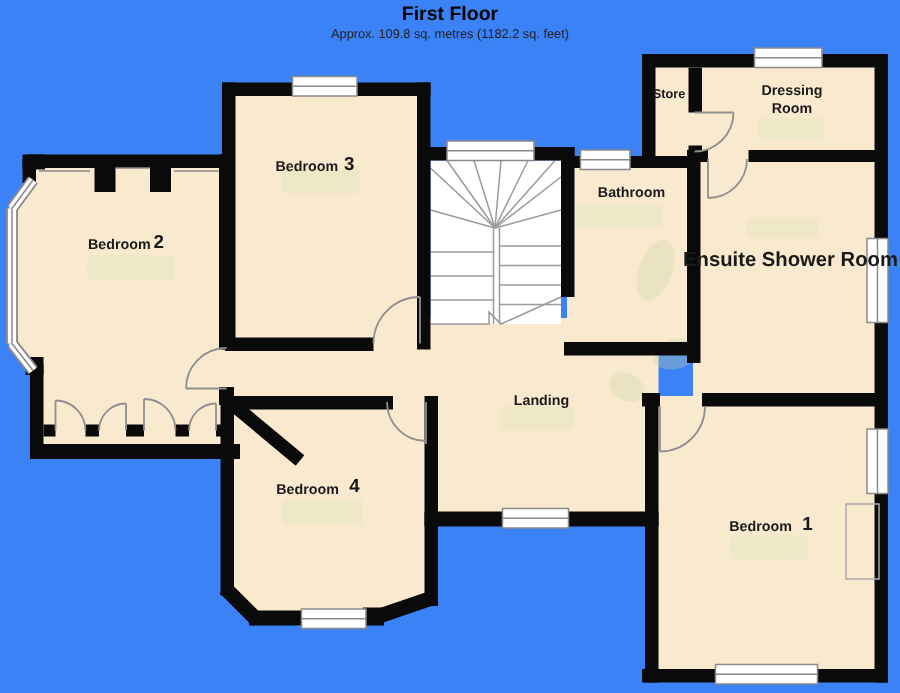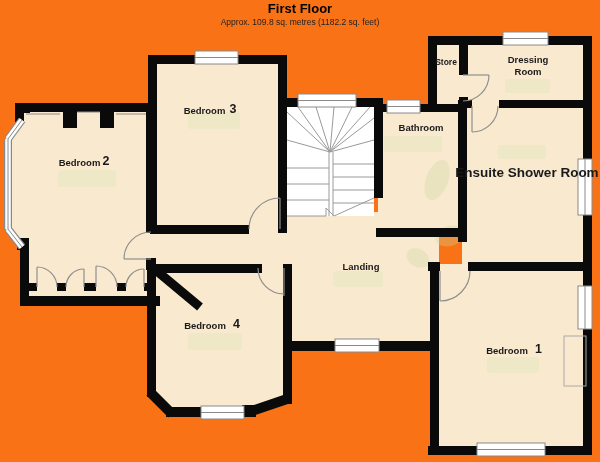--- a/index.html
+++ b/index.html
@@ -1,16 +1,16 @@
 <!DOCTYPE html>
 <html style="--wall: #0a0a0a; --floor: #f8e9cf; --window_fill: #ffffff; --window_frame: #8a8a8a; --hint: #ece7c3; --plant: #c9d6a0; --stair_line: #9a9a9a; --label: #1a1a1a;"><head>
 <meta charset="utf-8">
 <style>
   html,body{margin:0;padding:0;background:#ffffff;}
-  .page{position:relative;width:600px;height:462px;background:#f97316;overflow:hidden;
+  .page{position:relative;width:600px;height:462px;background:#3b82f6;overflow:hidden;
         font-family:"Liberation Sans", sans-serif;}
   svg{display:block;}
   .wall{fill:var(--wall,#0a0a0a);}
   .wallline{stroke:var(--wall,#0a0a0a);fill:none;}
   .floor{fill:var(--floor,#f8e9cf);stroke:none;}
   .stairbg{fill:#ffffff;stroke:none;}
   .stair{stroke:var(--stair_line,#9a9a9a);stroke-width:1;fill:none;}
   .win{fill:var(--window_fill,#ffffff);stroke:var(--window_frame,#8a8a8a);stroke-width:1;}
   .winline{stroke:var(--window_frame,#8a8a8a);stroke-width:1;fill:none;}
   .door{stroke:#8f8f8f;stroke-width:1.2;fill:none;}

